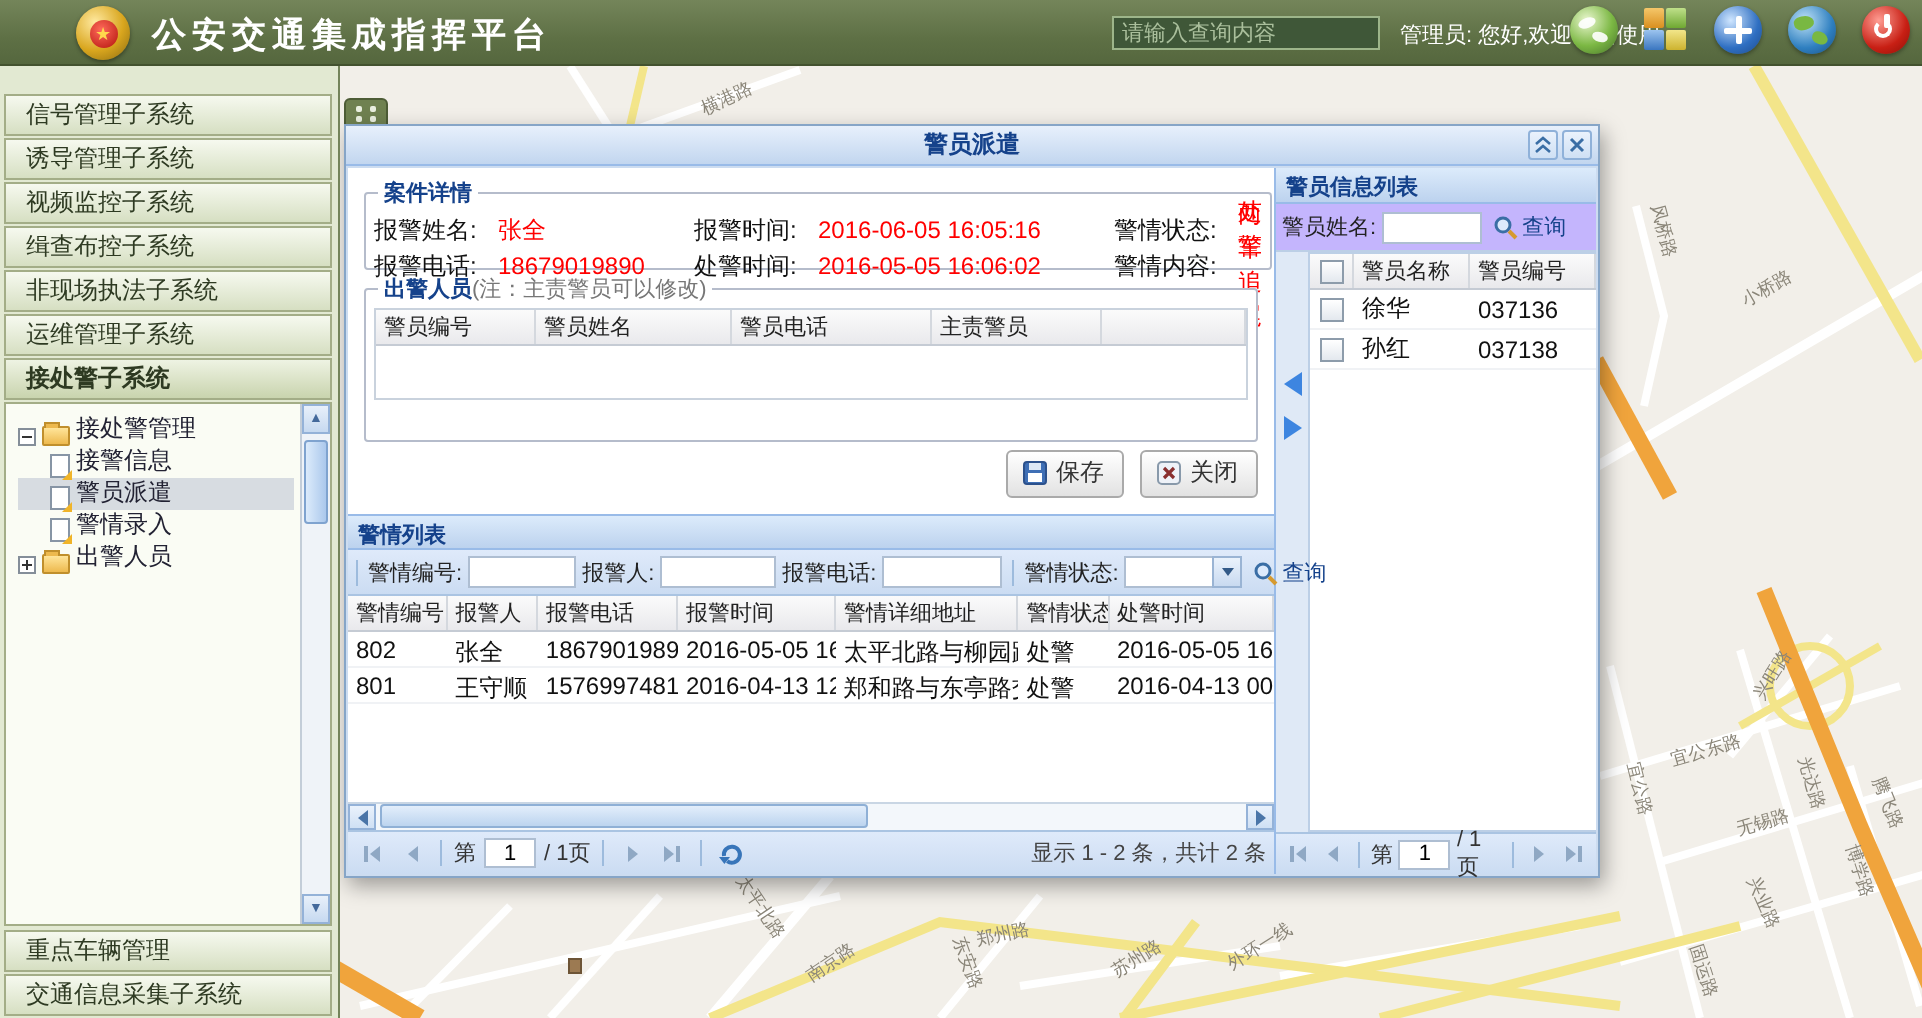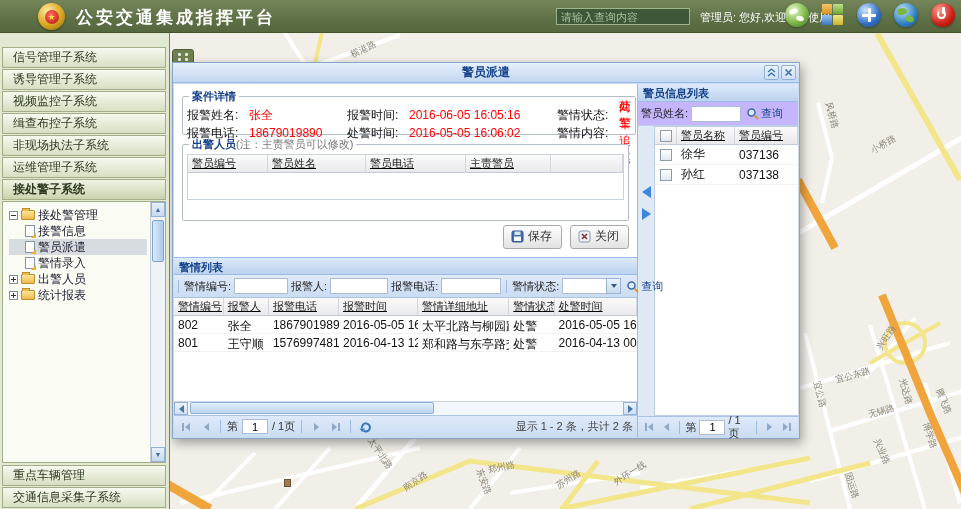--- a/index.html
+++ b/index.html
@@ -58,21 +58,21 @@
 
   
   .sidebar { position:absolute; left:0; top:33px; width:170px; height:476px; background:#e2e9d2;
     border-right:1px solid #74845a; display:flex; flex-direction:column; padding:14px 0 0 0; z-index:15; }
   .acc-item { height:21px; margin:0 3px 1px 2px; background:linear-gradient(#f6f9ef,#d6dfc2);
     border:1px solid #a3ad87; line-height:19px; padding-left:10px; color:#2e3a22; font-size:12px; cursor:pointer;
     white-space:nowrap; overflow:hidden; }
   .acc-item.active { background:linear-gradient(#eef3e3,#c9d4ae); font-weight:bold; }
   .tree-panel { flex:1; margin:0 3px 2px 2px; background:#fafcf4; border:1px solid #a3ad87; position:relative; overflow:hidden; }
   .tree { padding:5px 18px 0 6px; }
-  .tree-row { display:flex; align-items:center; height:16px; gap:3px; white-space:nowrap; cursor:pointer; font-size:12px; color:#223; }
+  .tree-row { display:flex; align-items:flex-end; height:16px; gap:3px; white-space:nowrap; cursor:pointer; font-size:12px; color:#223; }
   .tree-row.child { padding-left:16px; }
   .tree-row.selected { background:#d7dce1; }
   .expander { width:9px; height:9px; border:1px solid #848e99; background:#fff; position:relative; flex:0 0 auto; }
   .expander::before, .expander.plus::after { content:""; position:absolute; background:#333; }
   .expander::before { left:1px; top:3px; width:5px; height:1px; }
   .expander.plus::after { left:3px; top:1px; width:1px; height:5px; }
   .icon-folder { width:14px; height:10px; background:linear-gradient(#ffe59a,#edb94e); border:1px solid #c08f2c; border-radius:1px; position:relative; flex:0 0 auto; }
   .icon-folder::before { content:""; position:absolute; left:0; top:-3px; width:6px; height:2px; background:#edb94e; border:1px solid #c08f2c; border-bottom:none; }
   .icon-page { width:10px; height:12px; background:#fff; border:1px solid #8795a5; position:relative; flex:0 0 auto; }
   .icon-page::before { content:""; position:absolute; right:-2px; bottom:-2px; width:0; height:0;
@@ -101,21 +101,21 @@
   .legend-blue { color:#15428b; font-weight:bold; }
   .legend-note { color:#777; font-weight:normal; }
   .fs-case { top:5px; height:46px; }
   .case-row { display:flex; align-items:center; height:18px; }
   .case-row .lbl { color:#111; font-size:12px; }
   .case-row .val { color:#f00; font-size:12px; }
   .c1l { width:62px; } .c1v { width:98px; } .c2l { width:62px; } .c2v { width:148px; } .c3l { width:62px; } .c3v { flex:1; }
 
   .fs-dispatch { top:53px; height:84px; padding:3px; }
   .grid { border:1px solid #c9d2dd; }
-  .ghead { display:flex; background:linear-gradient(#fbfbfb,#e9e9ec); border-bottom:1px solid #c5cbd4; height:18px;text-decoration:underline; }
+  .ghead { display:flex; background:linear-gradient(#fbfbfb,#e9e9ec); border-bottom:1px solid #c5cbd4; height:18px; }
   .ghead .gc { border-right:1px solid #d4d8de; padding:2px 4px; font-size:11px; color:#222; white-space:nowrap; overflow:hidden; display:flex; align-items:center; gap:3px; }
   .grow { display:flex; height:18px; background:#fff; border-bottom:1px solid #f0f2f5; }
   .grow .gc { padding:2px 4px; font-size:12px; color:#111; white-space:nowrap; overflow:hidden; position:relative; }
   .dirty { position:absolute; left:0; top:0; width:0; height:0; border-top:5px solid #c00; border-right:5px solid transparent; }
   .dcol0 { width:80px; } .dcol1 { width:98px; } .dcol2 { width:100px; } .dcol3 { width:85px; } .dcolf { flex:1; }
   .dispatch-empty { height:26px; background:#fff; }
 
   .btn-row { position:absolute; top:141px; right:8px; display:flex; gap:8px; }
   .xbtn { display:flex; align-items:center; gap:4px; padding:2px 9px 3px 7px; font-size:12px; color:#333;
     background:linear-gradient(#ffffff,#e2e2e2); border:1px solid #aaa; border-radius:3px; cursor:pointer; }
@@ -304,25 +304,20 @@
         </div>
         <div class="tree-row child">
           <span class="icon-page"></span>
           <span>警情录入</span>
         </div>
         <div class="tree-row">
           <span class="expander plus"></span>
           <span class="icon-folder"></span>
           <span>出警人员</span>
         </div>
-        <div class="tree-row">
-          <span class="expander plus"></span>
-          <span class="icon-folder"></span>
-          <span>统计报表</span>
-        </div>
       </div>
       <div class="tree-scroll">
         <div class="sbtn up">▲</div>
         <div class="thumb"></div>
         <div class="sbtn down">▼</div>
       </div>
     </div>
     <div class="acc-item">重点车辆管理</div>
     <div class="acc-item">交通信息采集子系统</div>
   </aside>

